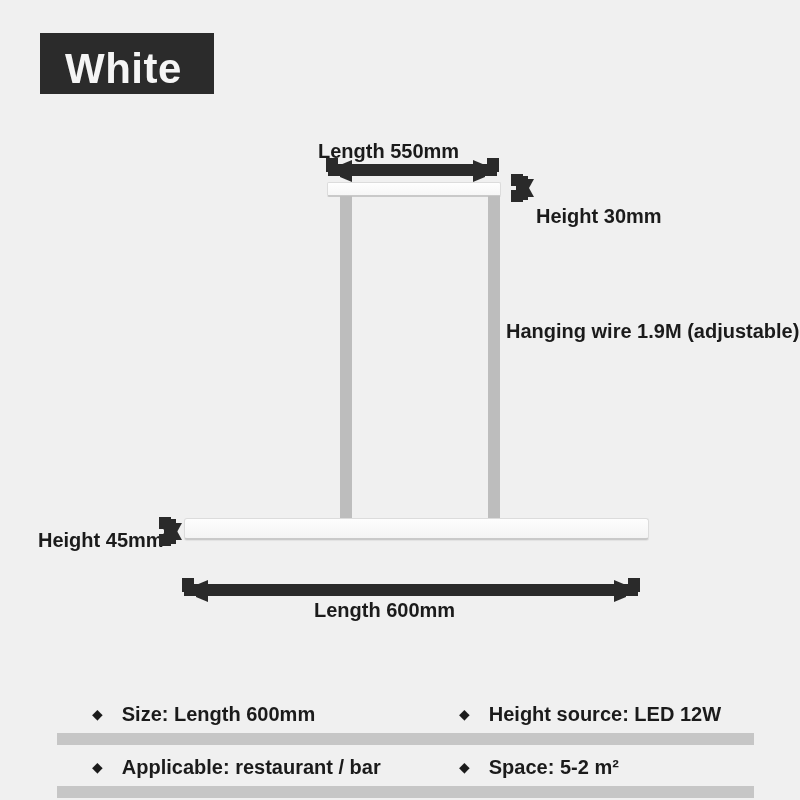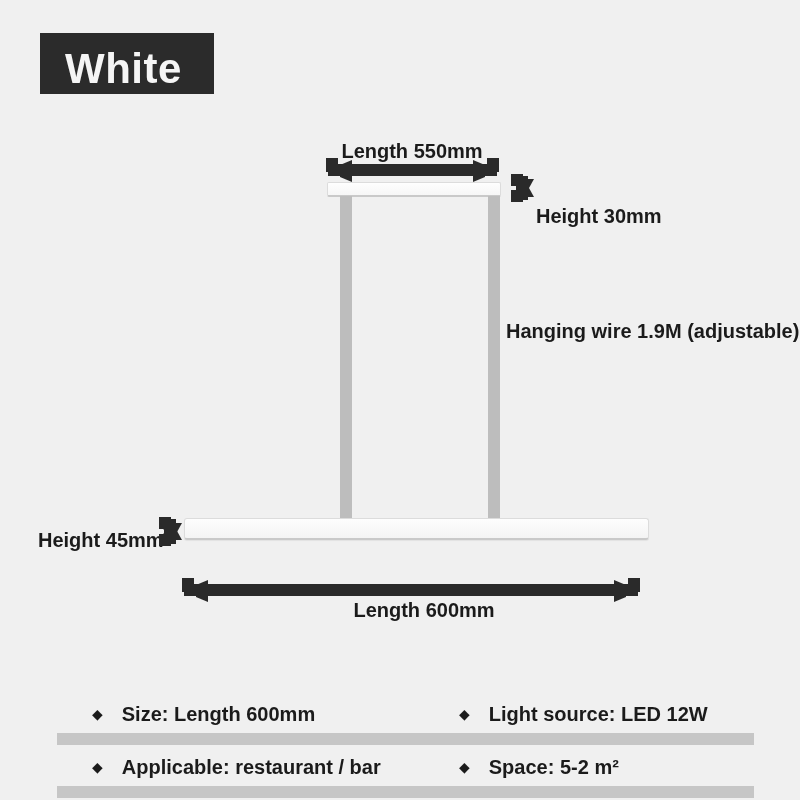--- a/index.html
+++ b/index.html
@@ -27,21 +27,21 @@
   
   .badge{
     position:absolute;left:28px;top:21px;width:174px;height:61px;
     background:var(--badge-bg);color:var(--badge-text);
     font-size:42px;font-weight:700;line-height:59px;padding-left:25px;
     letter-spacing:0.5px;
   }
 
   
   .lbl{position:absolute;font-size:20px;font-weight:700;line-height:24px;white-space:nowrap;color:var(--ink);}
-  .lbl.center{text-align:center;}
+  .lbl.center{}
   .lbl.right{text-align:left;}
 
   
   .dim-h{position:absolute;height:14px;}
   .dim-h .tick{position:absolute;top:0;width:2px;height:14px;background:var(--line);}
   .dim-h .tick.t-left{left:0;}
   .dim-h .tick.t-right{right:0;}
   .dim-h .line{position:absolute;left:2px;right:2px;top:6px;height:2px;background:var(--line);}
   .dim-h .ah{position:absolute;top:2px;width:0;height:0;border-top:5px solid transparent;border-bottom:5px solid transparent;}
   .dim-h .ah.a-left{left:2px;border-right:12px solid var(--line);}
@@ -126,29 +126,29 @@
     <div class="ah a-down"></div>
   </div>
 
   <div class="dim-h" style="left:170px;top:566px;width:458px;">
     <div class="tick t-left"></div>
     <div class="tick t-right"></div>
     <div class="line"></div>
     <div class="ah a-left"></div>
     <div class="ah a-right"></div>
   </div>
-  <div class="lbl center" style="left:312px;top:580px;width:200px;">Length 600mm</div>
+  <div class="lbl center" style="left:296px;top:580px;width:200px;">Length 600mm</div>
 
   <div class="spec-item" style="left:68px;top:690px;">
     <span class="bullet">◆</span>
     <span class="txt">Size: Length 600mm</span>
   </div>
   <div class="spec-item" style="left:435px;top:690px;">
     <span class="bullet">◆</span>
-    <span class="txt">Light source: LED 12W</span>
+    <span class="txt">Height source: LED 12W</span>
   </div>
 
   <div class="divider" style="top:721px;"></div>
 
   <div class="spec-item" style="left:68px;top:743px;">
     <span class="bullet">◆</span>
     <span class="txt">Applicable: restaurant / bar</span>
   </div>
   <div class="spec-item" style="left:435px;top:743px;">
     <span class="bullet">◆</span>

